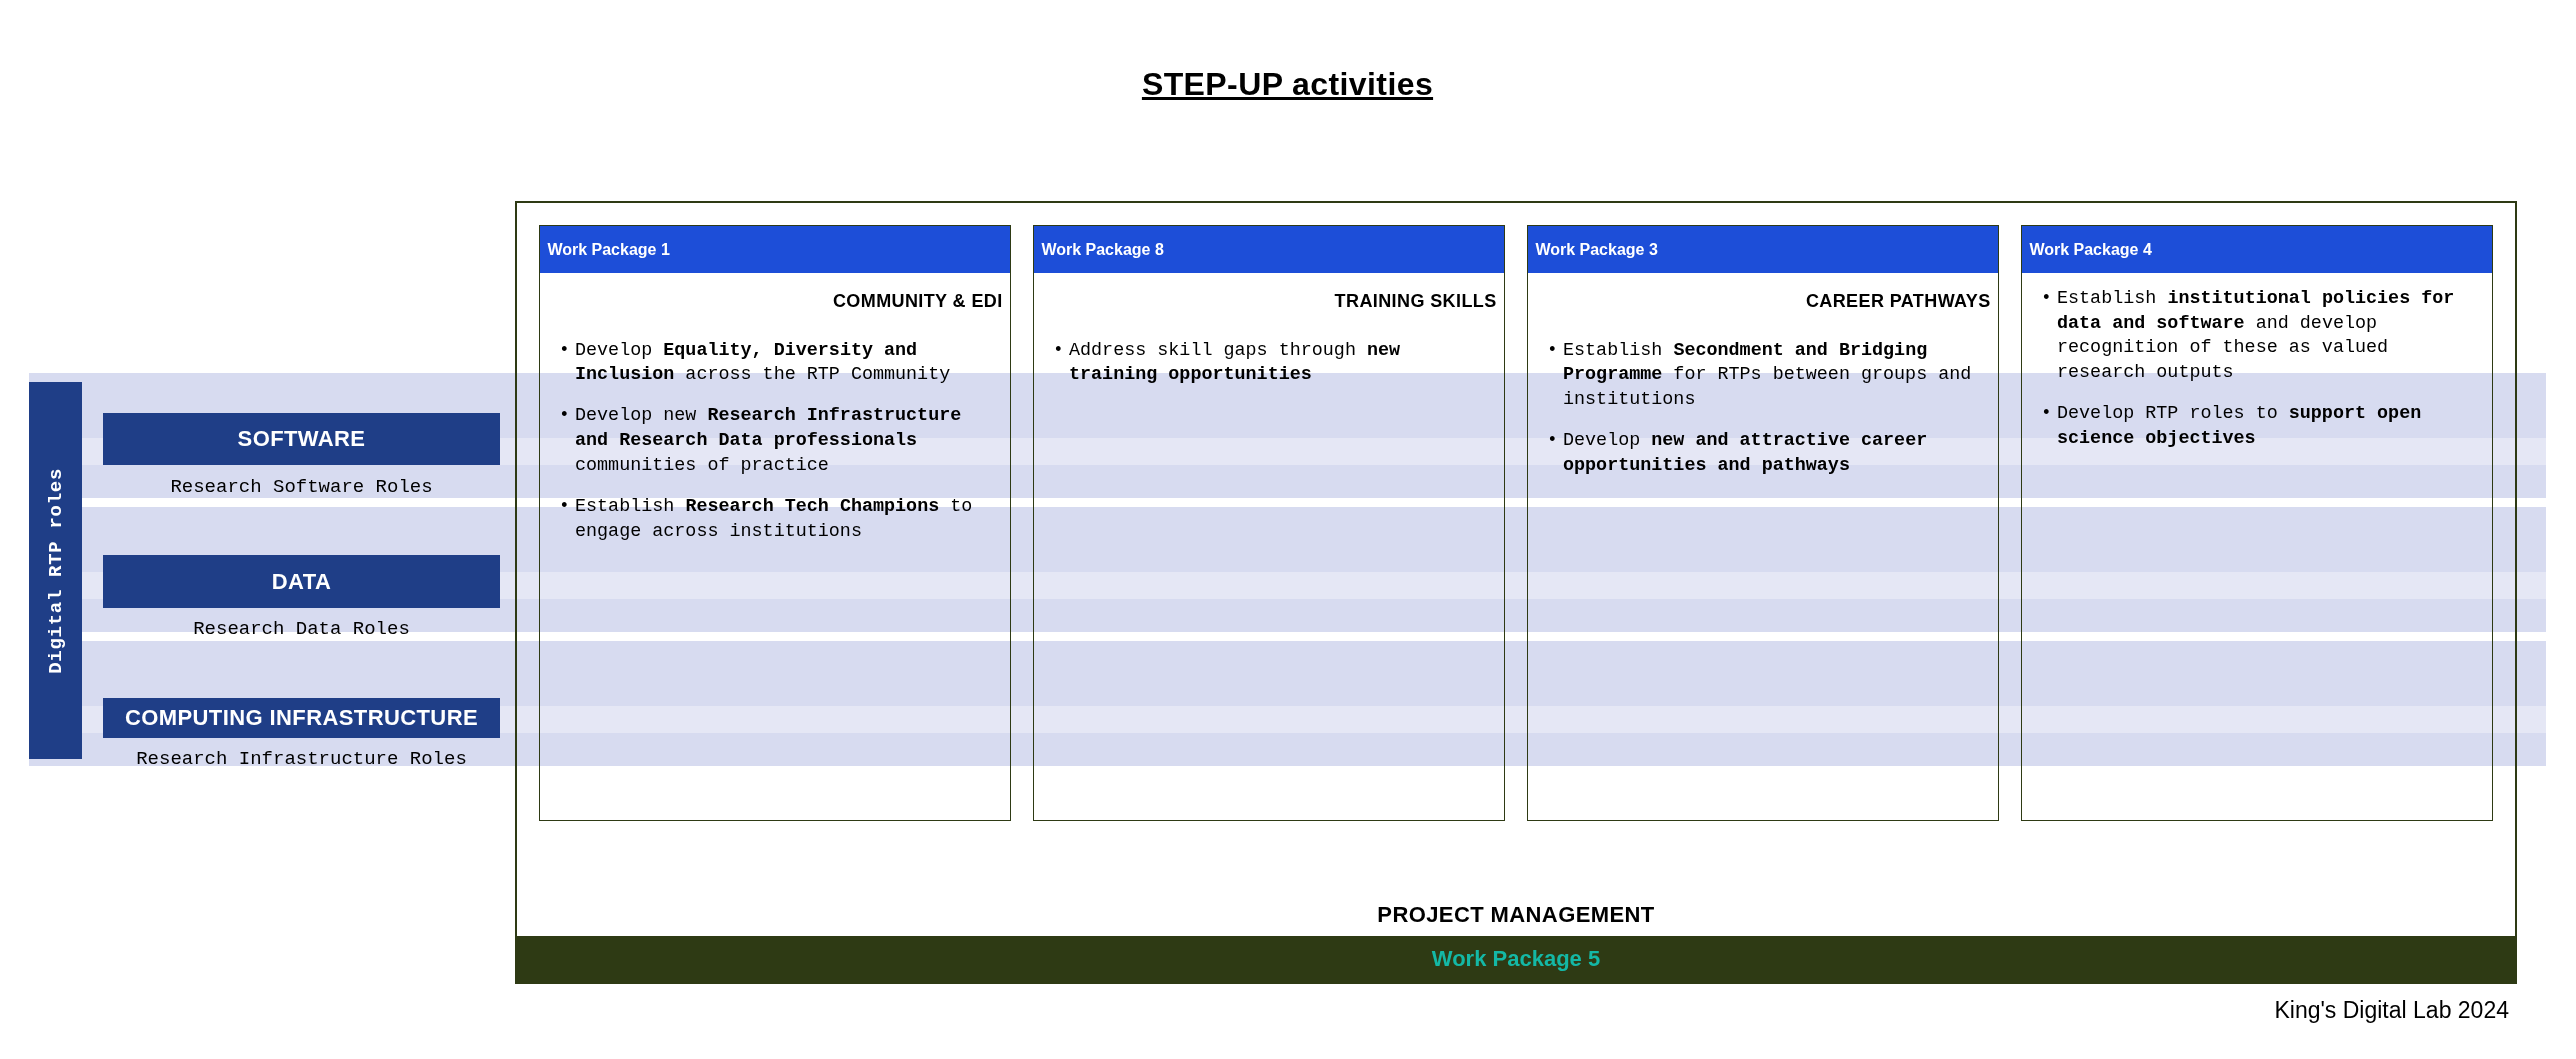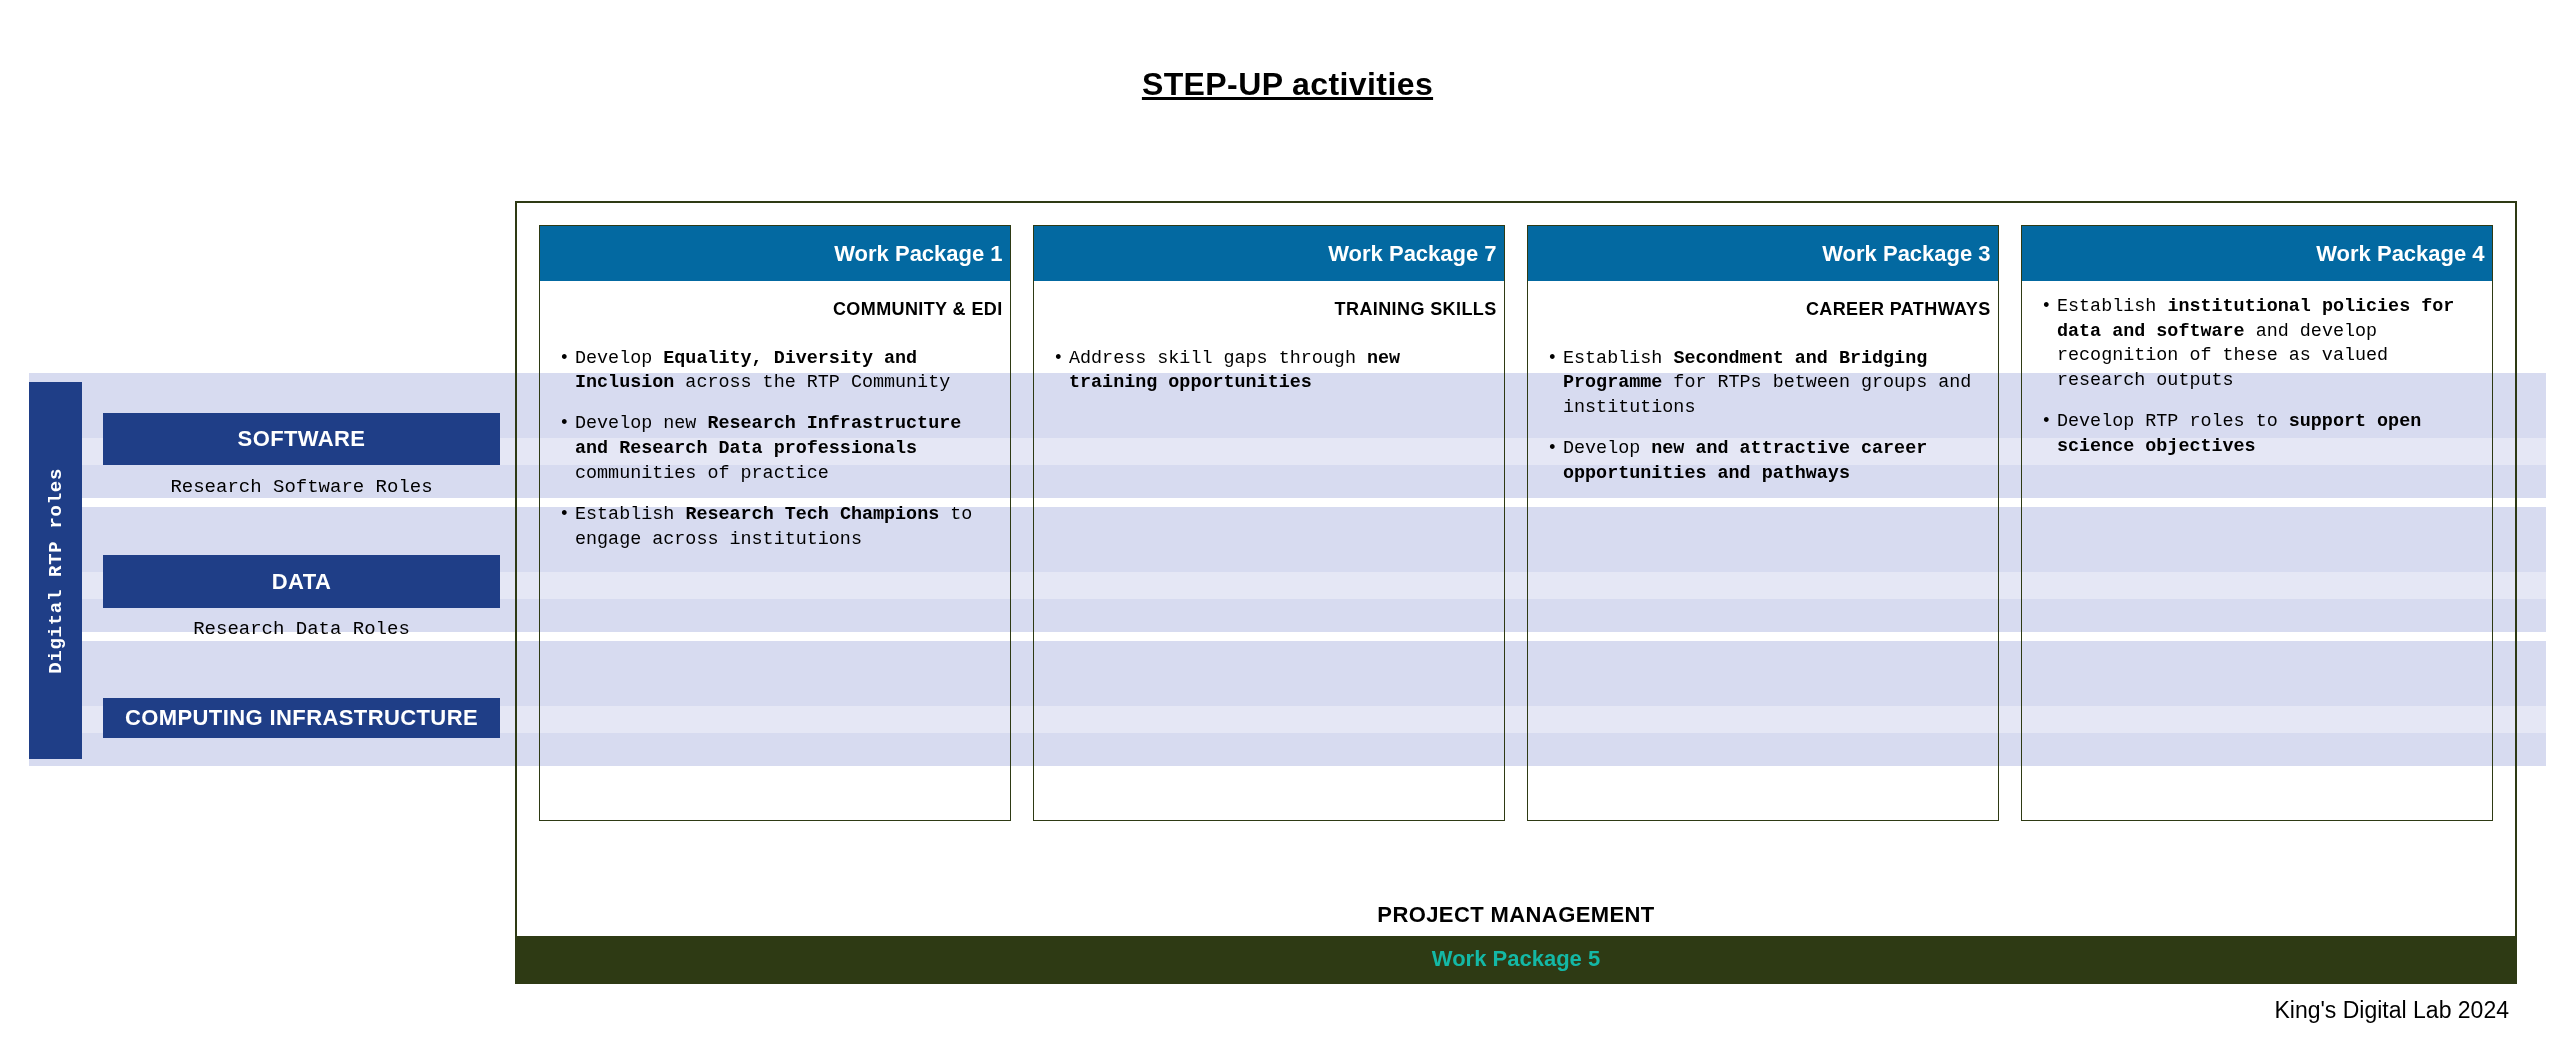--- a/index.html
+++ b/index.html
@@ -130,25 +130,25 @@
     gap: 22px;
   }
   .wp-card {
     flex: 1;
     border: 1.5px solid #2e3a14;
     background: rgba(255,255,255,0.0);
     display: flex;
     flex-direction: column;
   }
   .wp-header {
-    background: #0369a1;
+    background: #1d4ed8;
     color: #fff;
-    text-align: right;
+    text-align: left;
     font-weight: 700;
-    font-size: 22px;
+    font-size: 16px;
     padding: 14.7px 7.4px;
   }
   .wp-subtitle {
     text-align: right;
     font-weight: 800;
     font-size: 18px;
     padding: 17.7px 7.4px 13.2px 7.4px;
     letter-spacing: 0.4px;
     background: #fff;
     color: #000;
@@ -233,40 +233,41 @@
     <div class="role-block">
       <div class="role-header">SOFTWARE</div>
       <div class="role-desc">Research Software Roles</div>
     </div>
     <div class="role-block">
       <div class="role-header">DATA</div>
       <div class="role-desc">Research Data Roles</div>
     </div>
     <div class="role-block">
       <div class="role-header tall">COMPUTING INFRASTRUCTURE</div>
+      <div class="role-desc">Research Infrastructure Roles</div>
     </div>
   </div>
 
   <div class="wp-outer">
     <div class="wp-row">
 
       <div class="wp-card">
         <div class="wp-header">Work Package 1</div>
         <div class="wp-subtitle">COMMUNITY &amp; EDI</div>
         <div class="wp-body">
           <ul>
             <li><span>Develop </span><b>Equality, Diversity and Inclusion</b><span> across the RTP Community</span></li>
             <li><span>Develop new </span><b>Research Infrastructure and Research Data professionals</b><span> communities of practice</span></li>
             <li><span>Establish </span><b>Research Tech Champions</b><span> to engage across institutions</span></li>
           </ul>
         </div>
       </div>
 
       <div class="wp-card">
-        <div class="wp-header">Work Package 7</div>
+        <div class="wp-header">Work Package 8</div>
         <div class="wp-subtitle">TRAINING SKILLS</div>
         <div class="wp-body">
           <ul>
             <li><span>Address skill gaps through </span><b>new training opportunities</b><span></span></li>
           </ul>
         </div>
       </div>
 
       <div class="wp-card">
         <div class="wp-header">Work Package 3</div>

